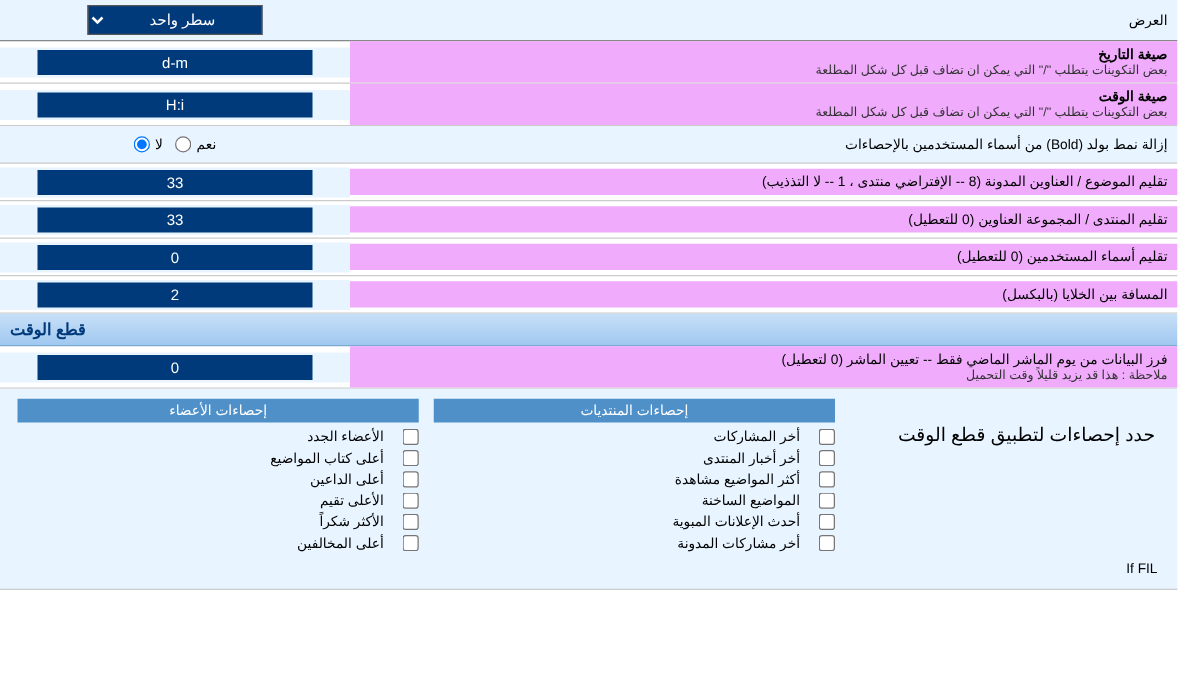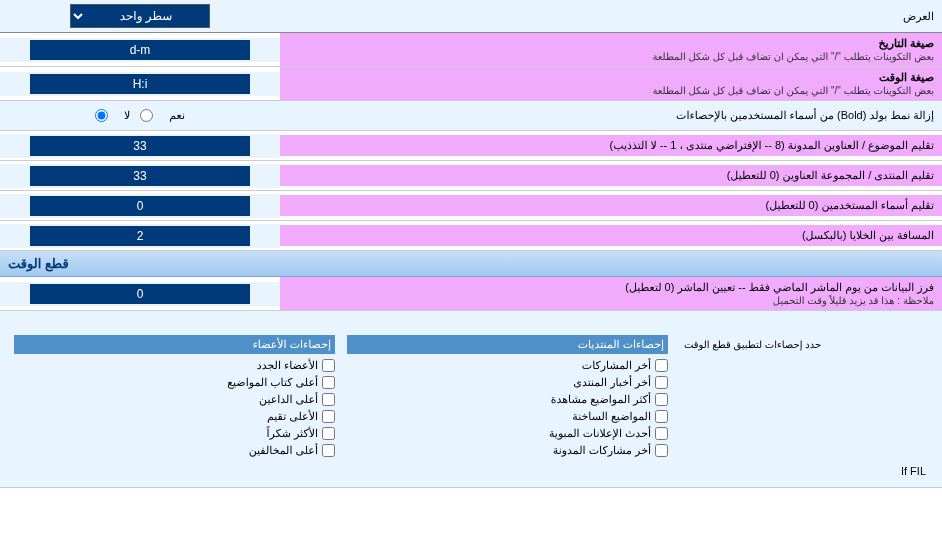--- a/index.html
+++ b/index.html
@@ -75,21 +75,21 @@
       display: flex;
       align-items: center;
       justify-content: center;
       gap: 10px;
       padding: 4px;
     }
 
     .radio-item {
       display: flex;
       align-items: center;
-      gap: 16px;
+      gap: 4px;
       font-size: 11px;
     }
 
     
     .section-header {
       background: linear-gradient(to bottom, #c8e0f8, #a0c8f0);
       border-bottom: 1px solid #7aaad0;
       padding: 5px 8px;
       text-align: left;
       font-weight: bold;
@@ -110,37 +110,37 @@
     }
 
     .checkbox-col {
       flex: 1;
       padding: 2px 6px;
     }
 
     .checkbox-item {
       display: flex;
       align-items: center;
-      gap: 4px;
+      gap: 15px;
       padding: 2px 0;
       font-size: 11px;
       direction: rtl;
     }
 
     .checkbox-item input {
       margin: 0;
     }
 
     .col-header {
       background: #5090c8;
       color: #fff;
+      text-align: center;
       padding: 3px 4px;
       font-size: 11px;
       margin-bottom: 3px;
-      margin-top: 16px;
     }
 
     .top-header {
       display: flex;
       align-items: center;
       border-bottom: 1px solid #888;
       background: #e8f4ff;
       min-height: 28px;
     }
 
@@ -274,21 +274,21 @@
     </div>
     <div class="row-input">
       <input type="text" class="input-field" value="0" style="">
     </div>
   </div>
 
   <div class="checkboxes-section">
     <div class="checkbox-columns">
 
       <div class="checkbox-col" style="max-width:260px;">
-        <div style="padding:20px 4px; font-size:10px; text-align:left;">
+        <div style="padding:20px 4px; font-size:15px; text-align:right;">
           <span>حدد إحصاءات لتطبيق قطع الوقت</span>
         </div>
       </div>
 
       <div class="checkbox-col">
         <div class="col-header">
           <span>إحصاءات المنتديات</span>
         </div>
         <div class="checkbox-item">
           <input type="checkbox" style="">

